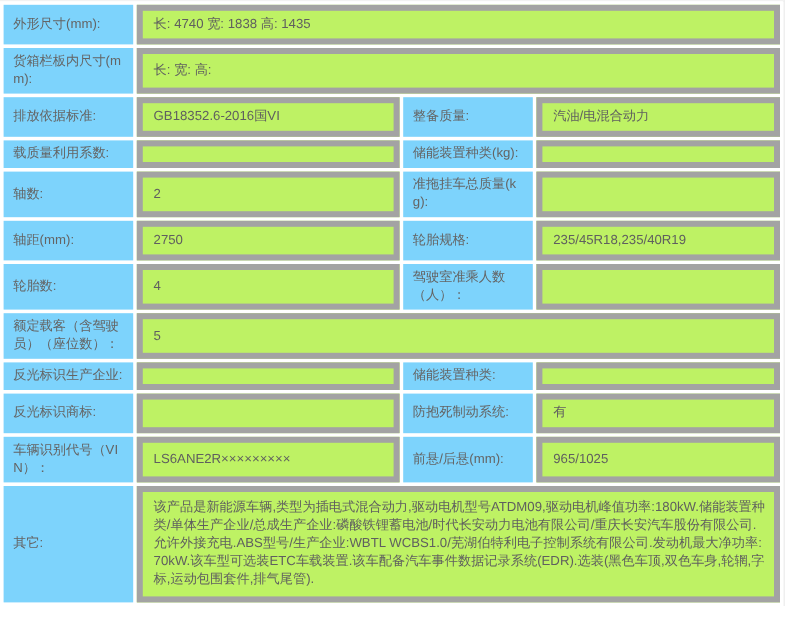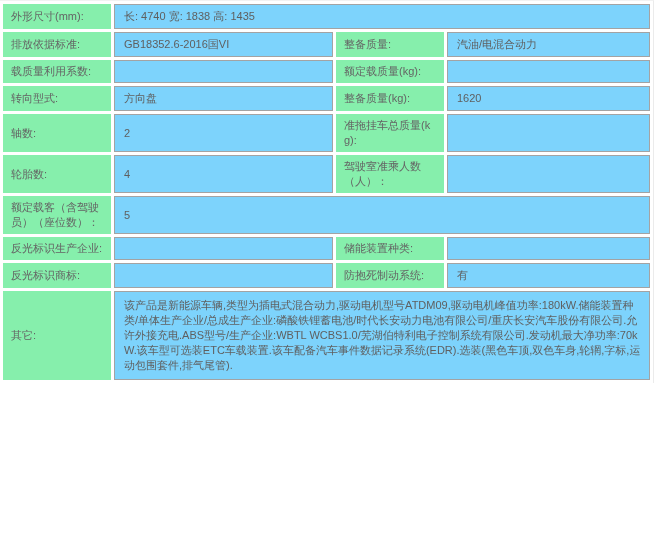--- a/index.html
+++ b/index.html
@@ -28,29 +28,29 @@
     table-layout: fixed;
     font-size: 11px;
     color: #666666;
   }
   table.spec td {
     vertical-align: middle;
     line-height: 15px;
     word-break: break-all;
   }
   td.lbl {
-    background: #86efac;
+    background: #7dd3fc;
     width: 108px;
     padding: 4px 2px 4px 8px;
     height: 22px;
     color: #646464;
   }
   td.val {
-    background: #7dd3fc;
-    border: 1px solid #a3a3a3;
+    background: #bef264;
+    border: 5px solid #a3a3a3;
     padding: 4px 6px 4px 9px;
     color: #5f5f5f;
   }
   td.val.empty { }
   tr.tall td.lbl { height: 34px; }
   td.other-text {
     line-height: 16px;
     padding-top: 6px;
     padding-bottom: 6px;
   }
@@ -67,50 +67,54 @@
           <col style="width:108px">
           <col style="width:203px">
       </colgroup>
 
       <tbody>
           <tr>
         <td class="lbl">外形尺寸(mm):</td>
         <td class="val" colspan="3">长: 4740 宽: 1838 高: 1435</td>
       </tr>
 
+      <tr>
+        <td class="lbl">货箱栏板内尺寸(mm):</td>
+        <td class="val" colspan="3">长: 宽: 高:</td>
+      </tr>
 
       <tr>
         <td class="lbl">排放依据标准:</td>
         <td class="val">GB18352.6-2016国VI</td>
         <td class="lbl">整备质量:</td>
         <td class="val">汽油/电混合动力</td>
       </tr>
 
 
       <tr>
         <td class="lbl">载质量利用系数:</td>
         <td class="val empty"></td>
-        <td class="lbl">额定载质量(kg):</td>
+        <td class="lbl">储能装置种类(kg):</td>
         <td class="val empty"></td>
       </tr>
 
-      <tr>
-        <td class="lbl">转向型式:</td>
-        <td class="val">方向盘</td>
-        <td class="lbl">整备质量(kg):</td>
-        <td class="val">1620</td>
-      </tr>
 
       <tr>
         <td class="lbl">轴数:</td>
         <td class="val">2</td>
         <td class="lbl">准拖挂车总质量(kg):</td>
         <td class="val empty"></td>
       </tr>
 
+      <tr>
+        <td class="lbl">轴距(mm):</td>
+        <td class="val">2750</td>
+        <td class="lbl">轮胎规格:</td>
+        <td class="val">235/45R18,235/40R19</td>
+      </tr>
 
 
       <tr>
         <td class="lbl">轮胎数:</td>
         <td class="val">4</td>
         <td class="lbl">驾驶室准乘人数（人）：</td>
         <td class="val empty"></td>
       </tr>
 
       <tr class="tall">
@@ -126,20 +130,26 @@
         <td class="val empty"></td>
       </tr>
 
       <tr>
         <td class="lbl">反光标识商标:</td>
         <td class="val empty"></td>
         <td class="lbl">防抱死制动系统:</td>
         <td class="val">有</td>
       </tr>
 
+      <tr>
+        <td class="lbl">车辆识别代号（VIN）：</td>
+        <td class="val">LS6ANE2R×××××××××</td>
+        <td class="lbl">前悬/后悬(mm):</td>
+        <td class="val">965/1025</td>
+      </tr>
 
       <tr>
         <td class="lbl">其它:</td>
         <td class="val other-text" colspan="3">该产品是新能源车辆,类型为插电式混合动力,驱动电机型号ATDM09,驱动电机峰值功率:180kW.储能装置种类/单体生产企业/总成生产企业:磷酸铁锂蓄电池/时代长安动力电池有限公司/重庆长安汽车股份有限公司.允许外接充电.ABS型号/生产企业:WBTL WCBS1.0/芜湖伯特利电子控制系统有限公司.发动机最大净功率:70kW.该车型可选装ETC车载装置.该车配备汽车事件数据记录系统(EDR).选装(黑色车顶,双色车身,轮辋,字标,运动包围套件,排气尾管).</td>
       </tr>
 
     </tbody>
       </table>
   </div>
 </div>

